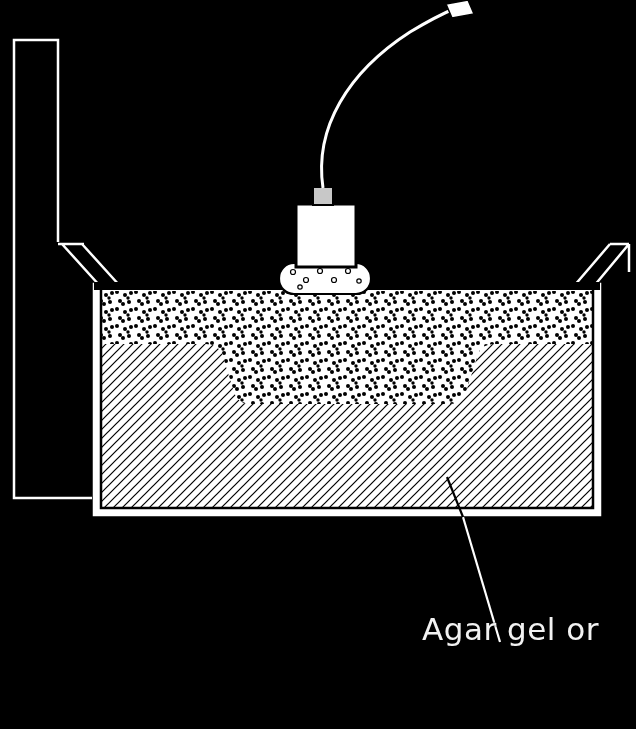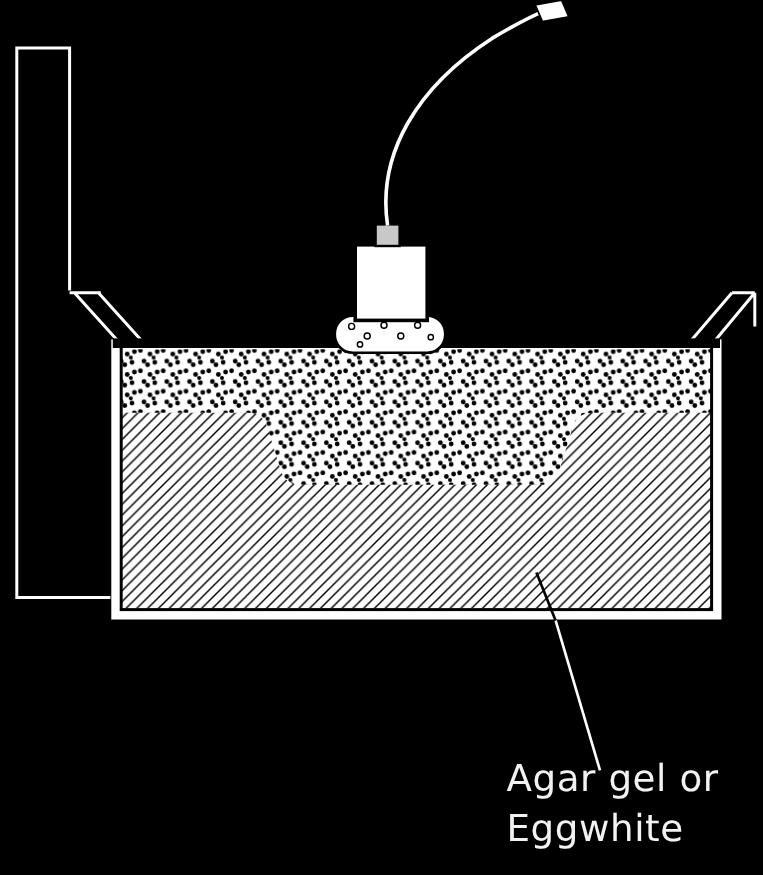--- a/index.html
+++ b/index.html
@@ -12,21 +12,21 @@
     width: 636px;
     height: 729px;
     background: #000;
     overflow: hidden;
     font-family: "DejaVu Sans", sans-serif;
   }
   svg { display: block; }
   .agar-label {
     position: absolute;
     left: 422px;
-    top: 628px;
+    top: 608px;
     width: 210px;
     color: #f2f2f2;
     font-size: 31px;
     line-height: 42px;
     letter-spacing: 0.5px;
     text-shadow: 0 0 2px #000;
     user-select: none;
   }
   .agar-label span { display: block; }
 </style>
@@ -96,16 +96,15 @@
 
       <rect x="313" y="187" width="20" height="18" fill="#c8c8c8" stroke="#000" stroke-width="2"></rect>
     </g>
 
     <path d="M323,188 C314,128 348,72 410,32 C430,20 444,13 456,8" fill="none" stroke="#fff" stroke-width="3"></path>
     <path d="M446,4 L468,0 L474,14 L452,18 Z" fill="#fff" stroke="#000" stroke-width="1.5"></path>
   </svg>
 
   <div class="agar-label">
     <span>Agar gel or</span>
-    <span>Eggwhite</span>
   </div>
 
 </div>
 
 </body></html>

